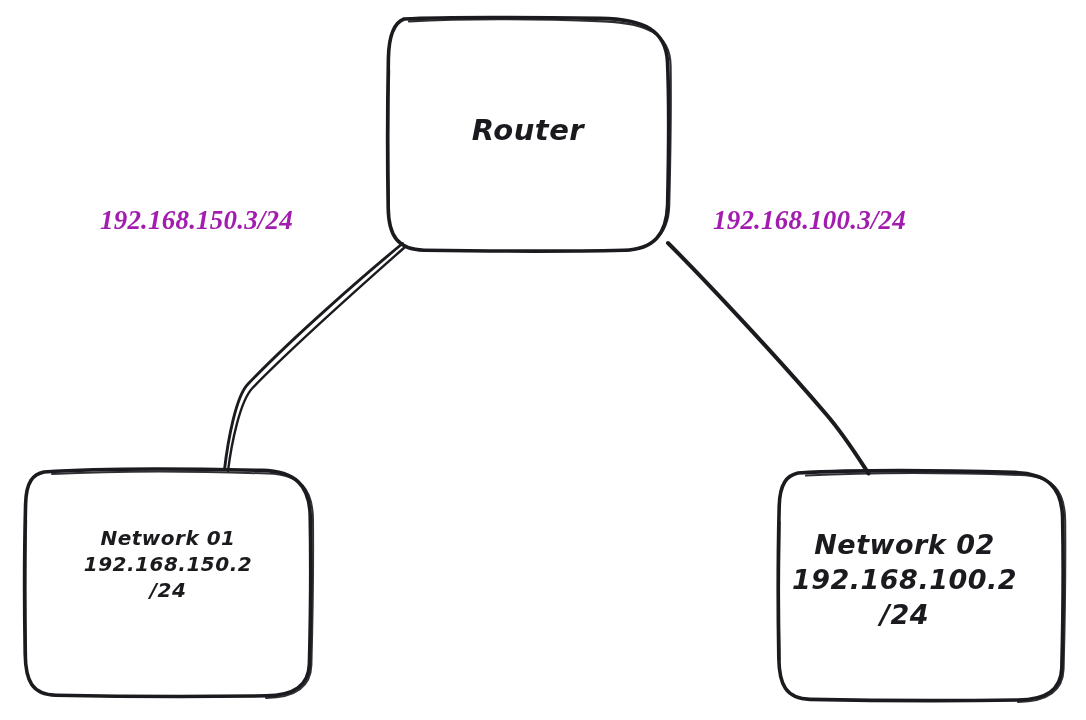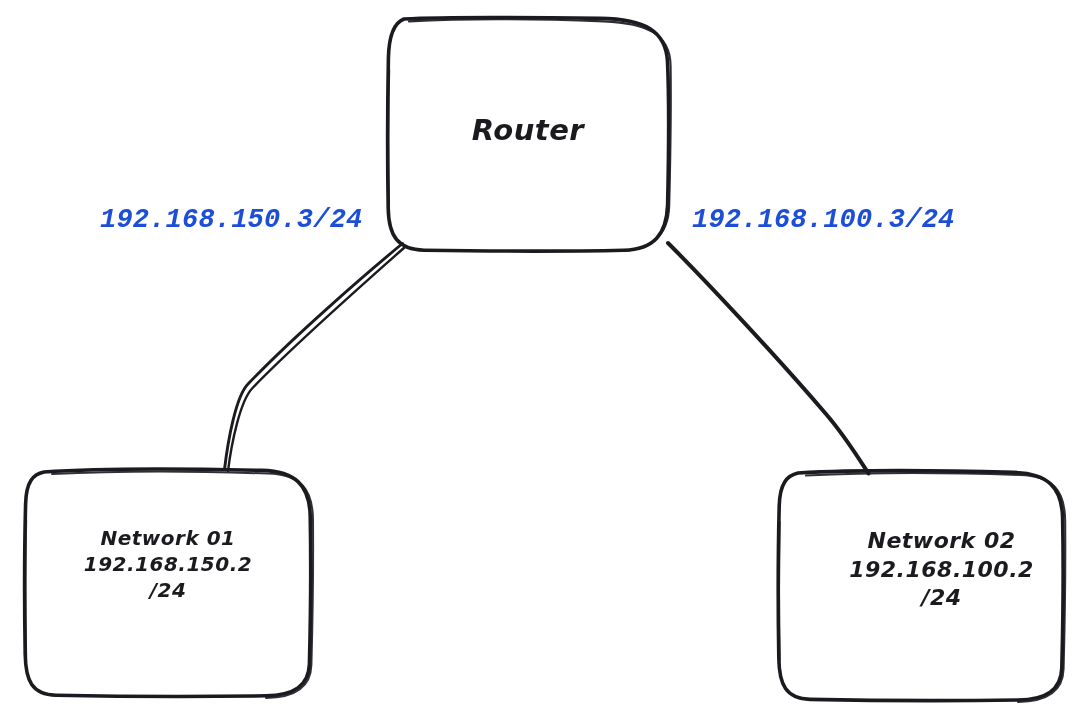--- a/index.html
+++ b/index.html
@@ -34,22 +34,22 @@
     font-family: "DejaVu Sans", sans-serif;
     font-weight: 600;
     font-style: italic;
     letter-spacing: 0.5px;
     line-height: 1.30;
     white-space: pre;
     pointer-events: none;
   }
   .edge-label {
     position: absolute;
-    color: #1d4ed8;
-    font-family: Liberation Mono, monospace;
+    color: #a21caf;
+    font-family: Liberation Serif, serif;
     font-weight: 600;
     font-style: italic;
     letter-spacing: 0.2px;
     white-space: nowrap;
     pointer-events: none;
   }
 
   
   #router-label {
     left: 388px;
@@ -61,34 +61,34 @@
   
   #net01-label {
     left: 25px;
     top: 525px;
     width: 286px;
     font-size: 20px;
   }
 
   
   #net02-label {
-    left: 799px;
+    left: 762px;
     top: 527px;
     width: 285px;
-    font-size: 22px;
+    font-size: 27px;
   }
 
   
   #iface-left-label {
     left: 100px;
     top: 205px;
     font-size: 27px;
   }
   #iface-right-label {
-    left: 692px;
+    left: 713px;
     top: 205px;
     font-size: 27px;
   }
 
   .hand-stroke {
     fill: none;
     stroke: #1b1b1f;
     stroke-linecap: round;
     stroke-linejoin: round;
   }

